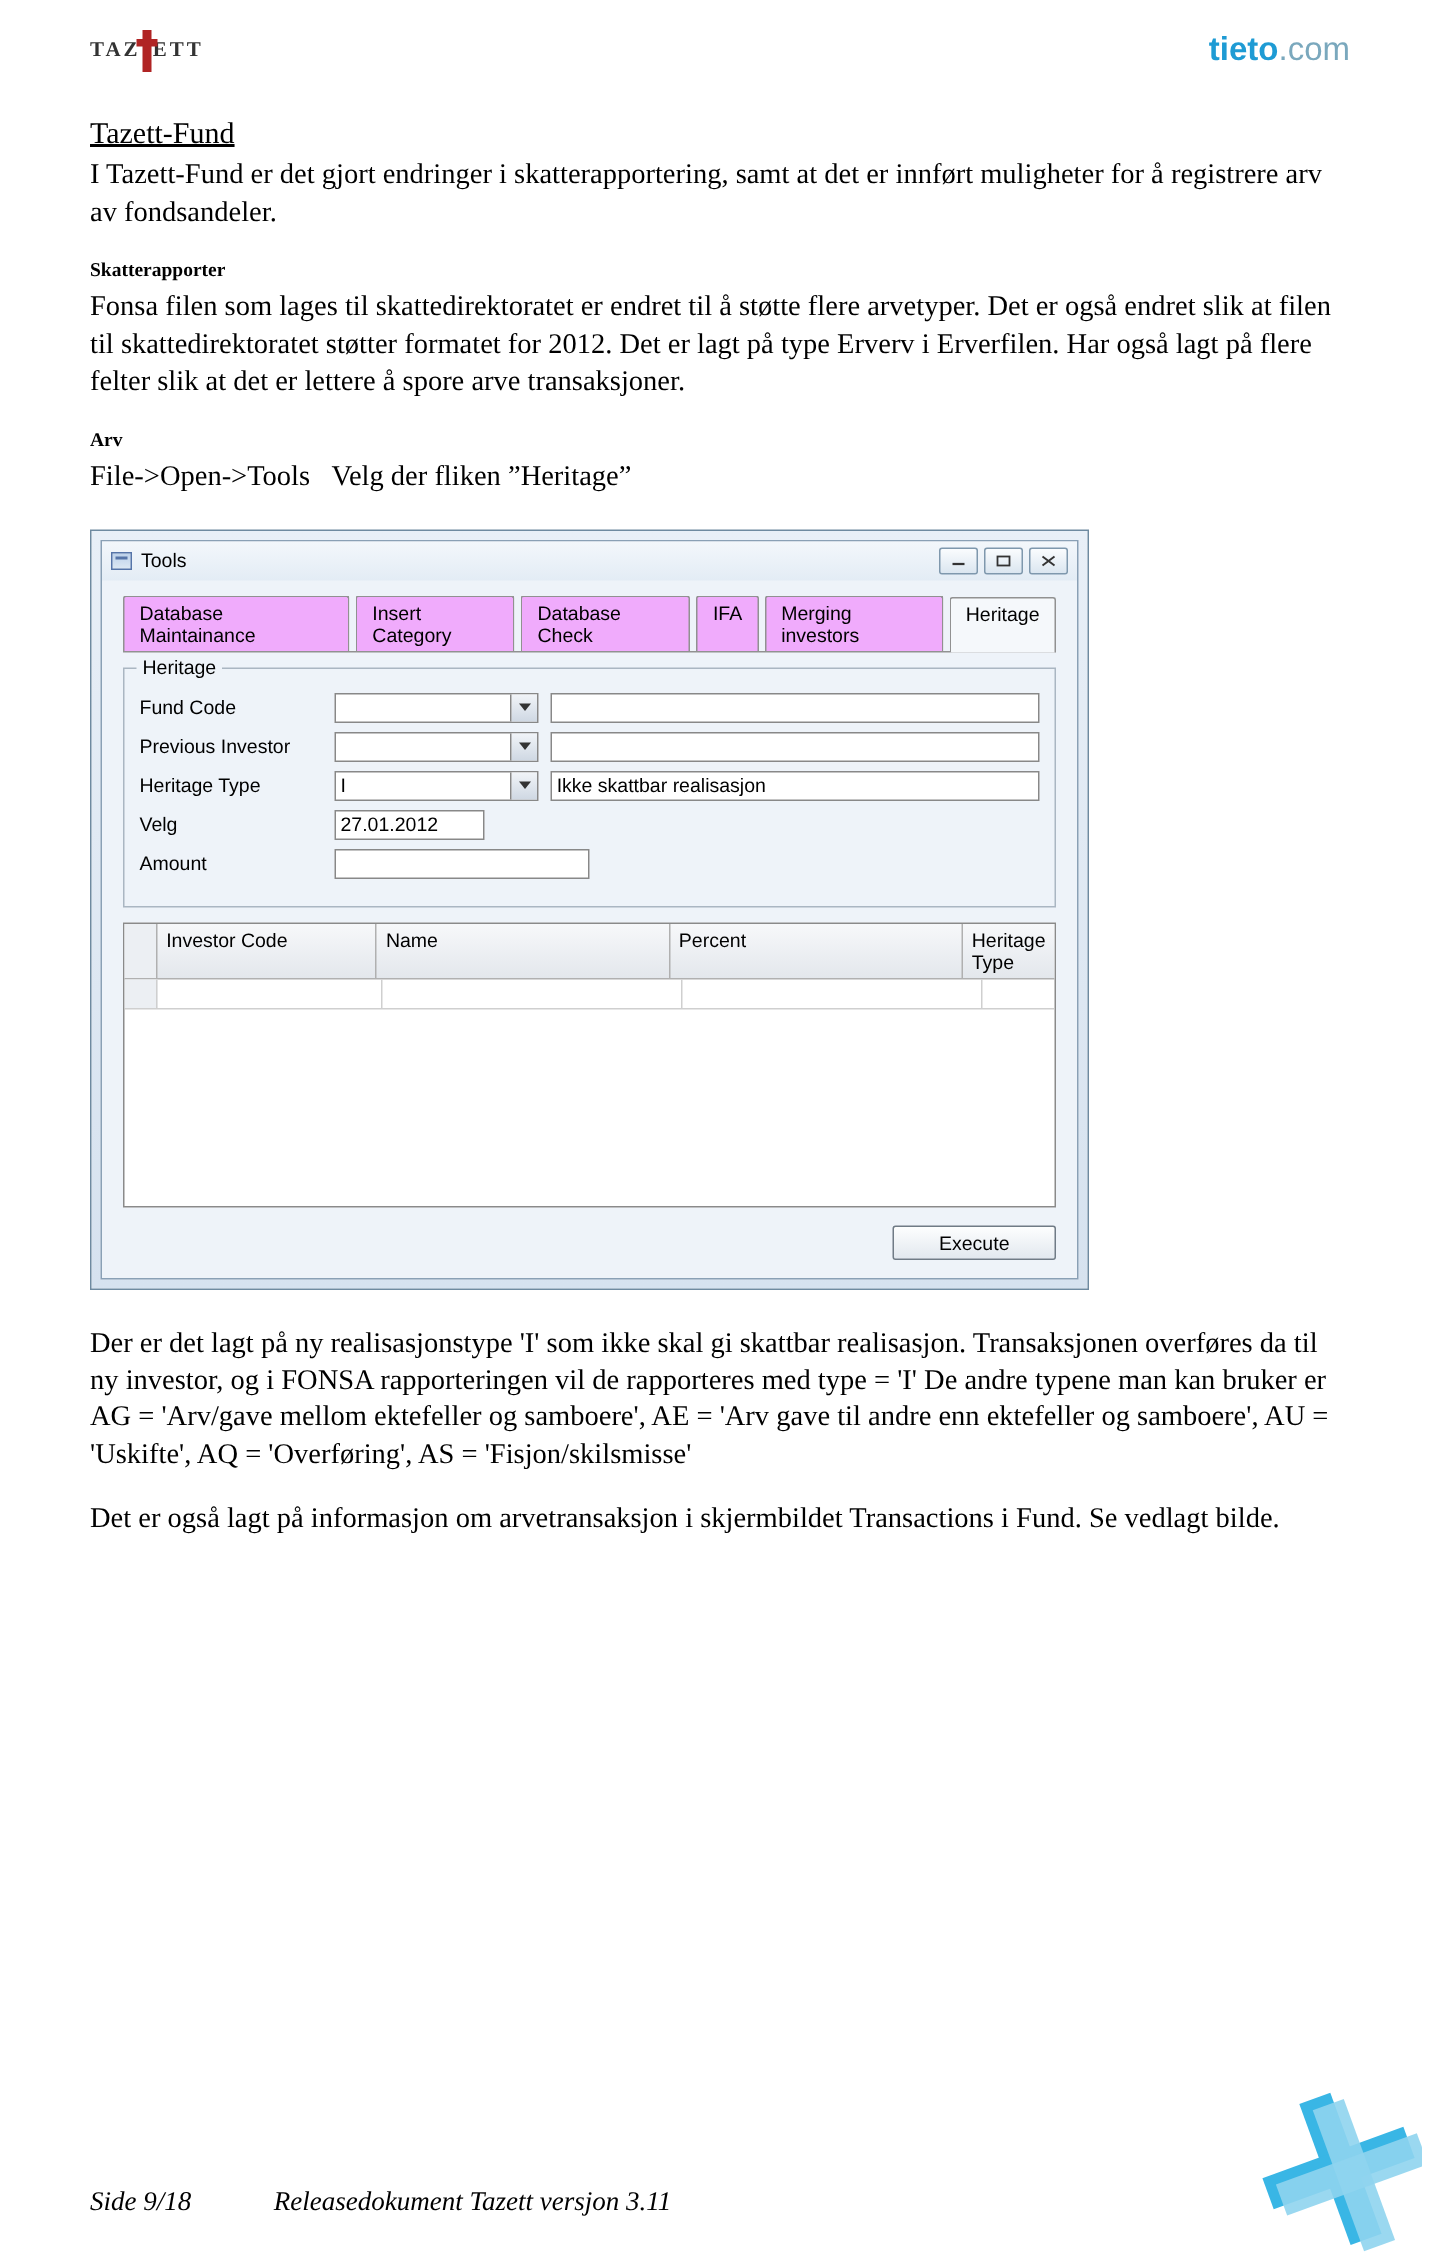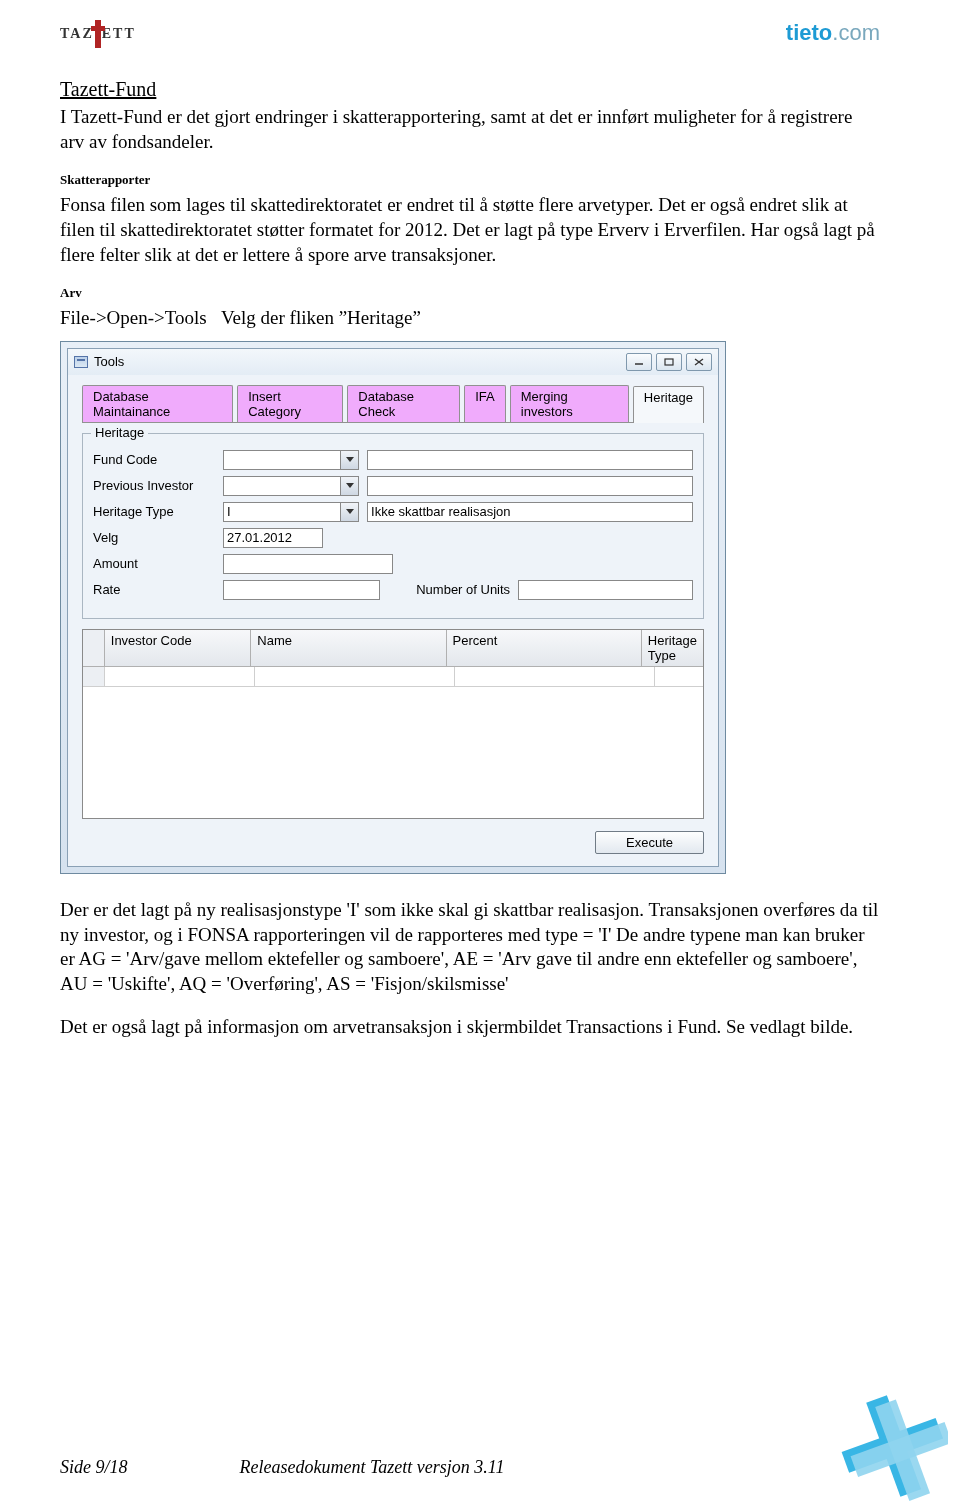--- a/index.html
+++ b/index.html
@@ -5,21 +5,21 @@
   * { box-sizing: border-box; }
   body {
     margin: 0;
     padding: 0;
     font-family: "Times New Roman", serif;
     background: #fff;
     width: 960px;
     color: #000;
   }
   .page {
-    padding: 20px 80px 40px 60px;
+    padding: 20px 60px 40px 60px;
     position: relative;
     min-height: 1508px;
   }
   .header-row {
     display: flex;
     justify-content: space-between;
     align-items: flex-start;
     margin-bottom: 30px;
   }
   .tazett-logo {
@@ -193,21 +193,21 @@
   }
   .footer {
     position: absolute;
     bottom: 30px;
     left: 60px; right: 72px;
     display: flex;
     font-size: 18px;
     font-style: italic;
     align-items: flex-end;
   }
-  .footer .mid { flex:0 0 auto; margin-left: 112px; }
+  .footer .mid { flex:0 0 auto; margin-left: 55px; }
   .footer-logo {
     position: absolute;
     right: -60px; bottom: -30px;
     width: 120px; height: 120px;
     overflow: hidden;
   }
 </style>
 </head>
 <body>
 
@@ -224,21 +224,21 @@
     </div>
   </div>
 
   <h1 class="section">Tazett-Fund</h1>
   <p>I Tazett-Fund er det gjort endringer i skatterapportering, samt at det er innført muligheter for å registrere arv av fondsandeler.</p>
 
   <p class="bold-head">Skatterapporter</p>
   <p>Fonsa filen som lages til skattedirektoratet er endret til å støtte flere arvetyper. Det er også endret slik at filen til skattedirektoratet støtter formatet for 2012. Det er lagt på type Erverv i Erverfilen. Har også lagt på flere felter slik at det er lettere å spore arve transaksjoner.</p>
 
   <p class="bold-head">Arv</p>
-  <p style="margin-bottom:10px;">
+  <p style="margin-bottom:22px;">
     <span>File-&gt;Open-&gt;Tools</span>&nbsp;&nbsp;&nbsp;<span>Velg der fliken ”Heritage”</span>
   </p>
 
   <div class="win">
     <div class="win-inner">
       <div class="titlebar">
         <span class="icon-form"></span>
         <span>Tools</span>
         <span class="spacer"></span>
         <span class="win-btn">
@@ -302,27 +302,20 @@
         <div class="form-row">
           <div class="form-label">Velg</div>
           <div class="txt txt-short">27.01.2012</div>
         </div>
 
         <div class="form-row">
           <div class="form-label">Amount</div>
           <div class="txt txt-mid"></div>
         </div>
 
-        <div class="form-row">
-          <div class="form-label">Rate</div>
-          <div class="txt txt-mid"></div>
-          <div style="width:40px"></div>
-          <div class="form-label" style="width:auto;margin-right:8px;">Number of Units</div>
-          <div class="txt" style="width:190px"></div>
-        </div>
       </div>
 
       <div class="grid">
         <div class="grid-head">
           <div class="gh rowhead"></div>
           <div class="gh c1">Investor Code</div>
           <div class="gh c2">Name</div>
           <div class="gh c3">Percent</div>
           <div class="gh c4">Heritage Type</div>
         </div>

